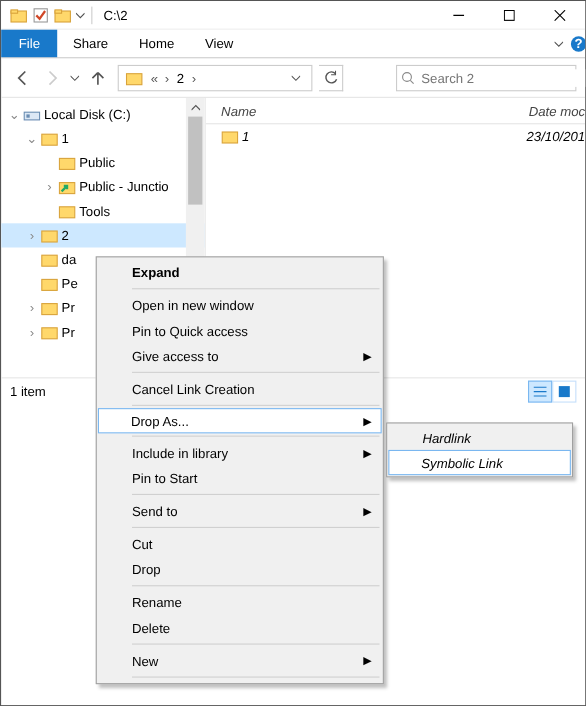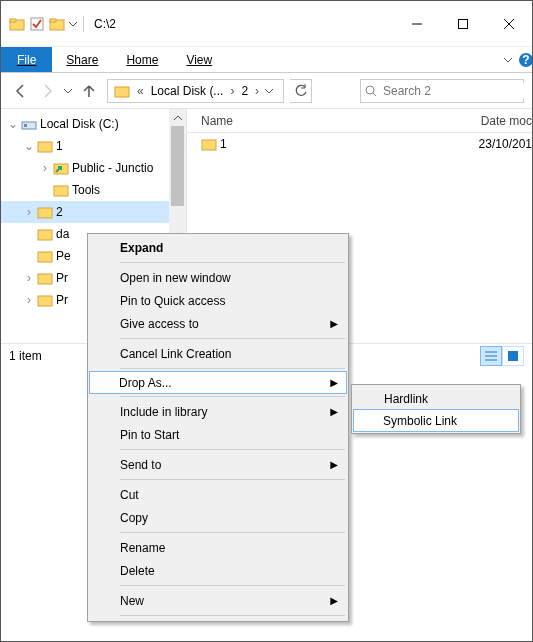--- a/index.html
+++ b/index.html
@@ -1,23 +1,23 @@
 <!DOCTYPE html>
 <html><head>
 <meta charset="utf-8">
 <style>
   * { box-sizing: border-box; font-family: "Segoe UI", Arial, sans-serif; font-size: 12px; }
   body { margin: 0; background: #fff; width: 533px; height: 642px; overflow: hidden; position: relative; border: 1px solid #555; }
-  .titlebar { height: 46px; display: flex; align-items: center; padding-left: 6px; background: #fff; border-bottom: 1px solid #eee;}
+  .titlebar { height: 26px; display: flex; align-items: center; padding-left: 6px; background: #fff; border-bottom: 1px solid #eee;}
   .titlebar .ic { width: 20px; display:flex; align-items:center; justify-content:center;}
   .titlebar .sep { width:1px; height:16px; background:#ccc; margin:0 4px;}
   .titlebar .title { margin-left: 6px; }
   .winbtns { margin-left:auto; display:flex;}
   .winbtn { width:46px; height:30px; display:flex; align-items:center; justify-content:center;}
-  .ribbon-tabs { height: 26px; display:flex; align-items:stretch; border-bottom:1px solid #ccc;text-decoration:underline;}
+  .ribbon-tabs { height: 26px; display:flex; align-items:stretch; border-bottom:1px solid #ccc;}
   .file-tab { background:#1979ca; color:#fff; padding:4px 16px; display:flex; align-items:center;}
   .tab { padding:4px 14px; display:flex; align-items:center;}
   .helpq { margin-left:auto; width:26px; display:flex; align-items:center; justify-content:center; color:#1979ca;}
   .helpq svg circle{fill:#1979ca;}
   .dd-caret { margin-right:6px; display:flex; align-items:center;}
   .navbar { height: 36px; display:flex; align-items:center; padding:0 8px; gap:2px; border-bottom:1px solid #e5e5e5;}
   .navbtn { width:24px; height:24px; display:flex; align-items:center; justify-content:center; color:#555;}
   .navbtn.small{width:14px;}
   .navbtn.disabled { color:#bbb;}
   .addr { flex:1; height:24px; border:1px solid #ccc; display:flex; align-items:center; padding:0 2px; margin:0 4px;}
@@ -30,34 +30,34 @@
   .split { display:flex; height: calc(367px - 30px - 26px - 36px); }
   .tree { width:186px; border-right:1px solid #e5e5e5; padding:4px 0; position:relative; overflow:hidden;}
   .tree .row { height:22px; display:flex; align-items:center; white-space:nowrap;}
   .tree .row.sel { background:#cde8ff;}
   .tree .exp { width:16px; text-align:center; color:#888; font-size:12px;}
   .tree .sp { display:inline-block;}
   .fold-icon { width:16px; height:16px; display:inline-flex; align-items:center; justify-content:center; margin-right:3px;}
   .tree-scroll { position:absolute; right:0; top:0; bottom:0; width:17px; background:#f0f0f0; display:flex; flex-direction:column;}
   .tree-scroll .btn{height:17px; display:flex; align-items:center; justify-content:center; color:#555;}
   .tree-scroll .thumb{ background:#c1c1c1; height:80px; margin:0 2px;}
-  .listpane { flex:1; overflow:hidden; position:relative;}
+  .listpane { flex:1; overflow:hidden; position:relative;font-style:italic;}
   .list-header { height:24px; display:flex; align-items:center; border-bottom:1px solid #e5e5e5; padding-left:14px;}
   .list-header .col {color:#444;}
   .list-header .col.name{flex:1;}
   .list-row { height:22px; display:flex; align-items:center; padding-left:14px;}
   .statusbar { position:absolute; left:0; right:0; top: calc(367px - 25px); height:25px; border-top:1px solid #e5e5e5; display:flex; align-items:center; padding:0 8px;}
   .statusbar .sp{flex:1;}
   .view-toggle { display:flex; gap:0;}
   .view-toggle .vbtn{ width:22px; height:20px; border:1px solid #c5dffb; display:flex; align-items:center; justify-content:center;}
   .view-toggle .vbtn.active{ background:#cde8ff; border-color:#7ab7f0;}
 
   .ctxmenu { position:absolute; background:#f0f0f0; border:1px solid #a0a0a0; box-shadow:3px 3px 3px rgba(0,0,0,0.25); padding:2px;}
   .ctxmenu.main { left:86px; top:232px; width:262px;}
-  .ctxmenu.sub { left:350px; top:383px; width:170px;}
+  .ctxmenu.sub { left:350px; top:383px; width:170px;font-style:italic;}
   .mrow { height:23px; display:flex; align-items:center; padding-left:30px; padding-right:20px; position:relative;}
   .mrow.bold { font-weight:700;}
   .mrow.hov { background:#fff; border:1px solid #7ab7f0; margin:-1px; padding-left:29px; padding-right:19px;}
   .mrow .arr { position:absolute; right:8px; font-size:10px;}
   .msep { height:1px; background:#d0d0d0; margin:3px 1px 3px 30px;}
 
   svg { display:block; }
 </style>
 </head>
 <body>
@@ -149,21 +149,20 @@
         <path d="M8 3 L3 8 M8 3 L13 8 M8 3 L8 14" stroke="#555" fill="none" stroke-width="1.5"></path>
       </svg>
     </div>
   <div class="addr">
     <span class="seg">
         <svg width="16" height="16">
           <rect x="1" y="4" width="14" height="10" fill="#ffd86b" stroke="#d9a33a"></rect>
         </svg>
       </span>
     <span class="car">«</span>
-    <span class="seg">Local Disk (...</span>
     <span class="car">›</span>
     <span class="seg">2</span>
     <span class="car">›</span>
     <span class="dd">
         <svg width="8" height="8">
           <path d="M0 2 L4 6 L8 2" stroke="#555" fill="none"></path>
         </svg>
       </span>
   </div>
   <div class="refresh">
@@ -201,20 +200,29 @@
         <span class="sp" style="width:20px"></span>
         <span class="exp">⌄</span>
       <span class="fold-icon">
           <svg width="16" height="16">
             <rect x="1" y="4" width="14" height="10" fill="#ffd86b" stroke="#d9a33a"></rect>
           </svg>
         </span>
       <span>1</span>
       </div>
 
+    <div class="row">
+        <span class="sp" style="width:52px"></span>
+      <span class="fold-icon">
+          <svg width="16" height="16">
+            <rect x="1" y="4" width="14" height="10" fill="#ffd86b" stroke="#d9a33a"></rect>
+          </svg>
+        </span>
+      <span>Public</span>
+      </div>
 
     <div class="row">
         <span class="sp" style="width:36px"></span>
         <span class="exp">›</span>
       <span class="fold-icon">
           <svg width="16" height="16">
             <rect x="1" y="4" width="14" height="10" fill="#ffd86b" stroke="#d9a33a"></rect>
             <path d="M3 12 L8 7" stroke="#2a6" stroke-width="2"></path>
             <path d="M5 7 L8 7 L8 10" stroke="#2a6" fill="none" stroke-width="2"></path>
           </svg>
@@ -372,21 +380,21 @@
   <div class="msep"></div>
   <div class="mrow">
       <span>Send to</span>
       <span class="arr">▶</span>
     </div>
   <div class="msep"></div>
   <div class="mrow">
       <span>Cut</span>
     </div>
   <div class="mrow">
-      <span>Copy</span>
+      <span>Drop</span>
     </div>
   <div class="msep"></div>
   <div class="mrow">
       <span>Rename</span>
     </div>
   <div class="mrow">
       <span>Delete</span>
     </div>
   <div class="msep"></div>
   <div class="mrow">

